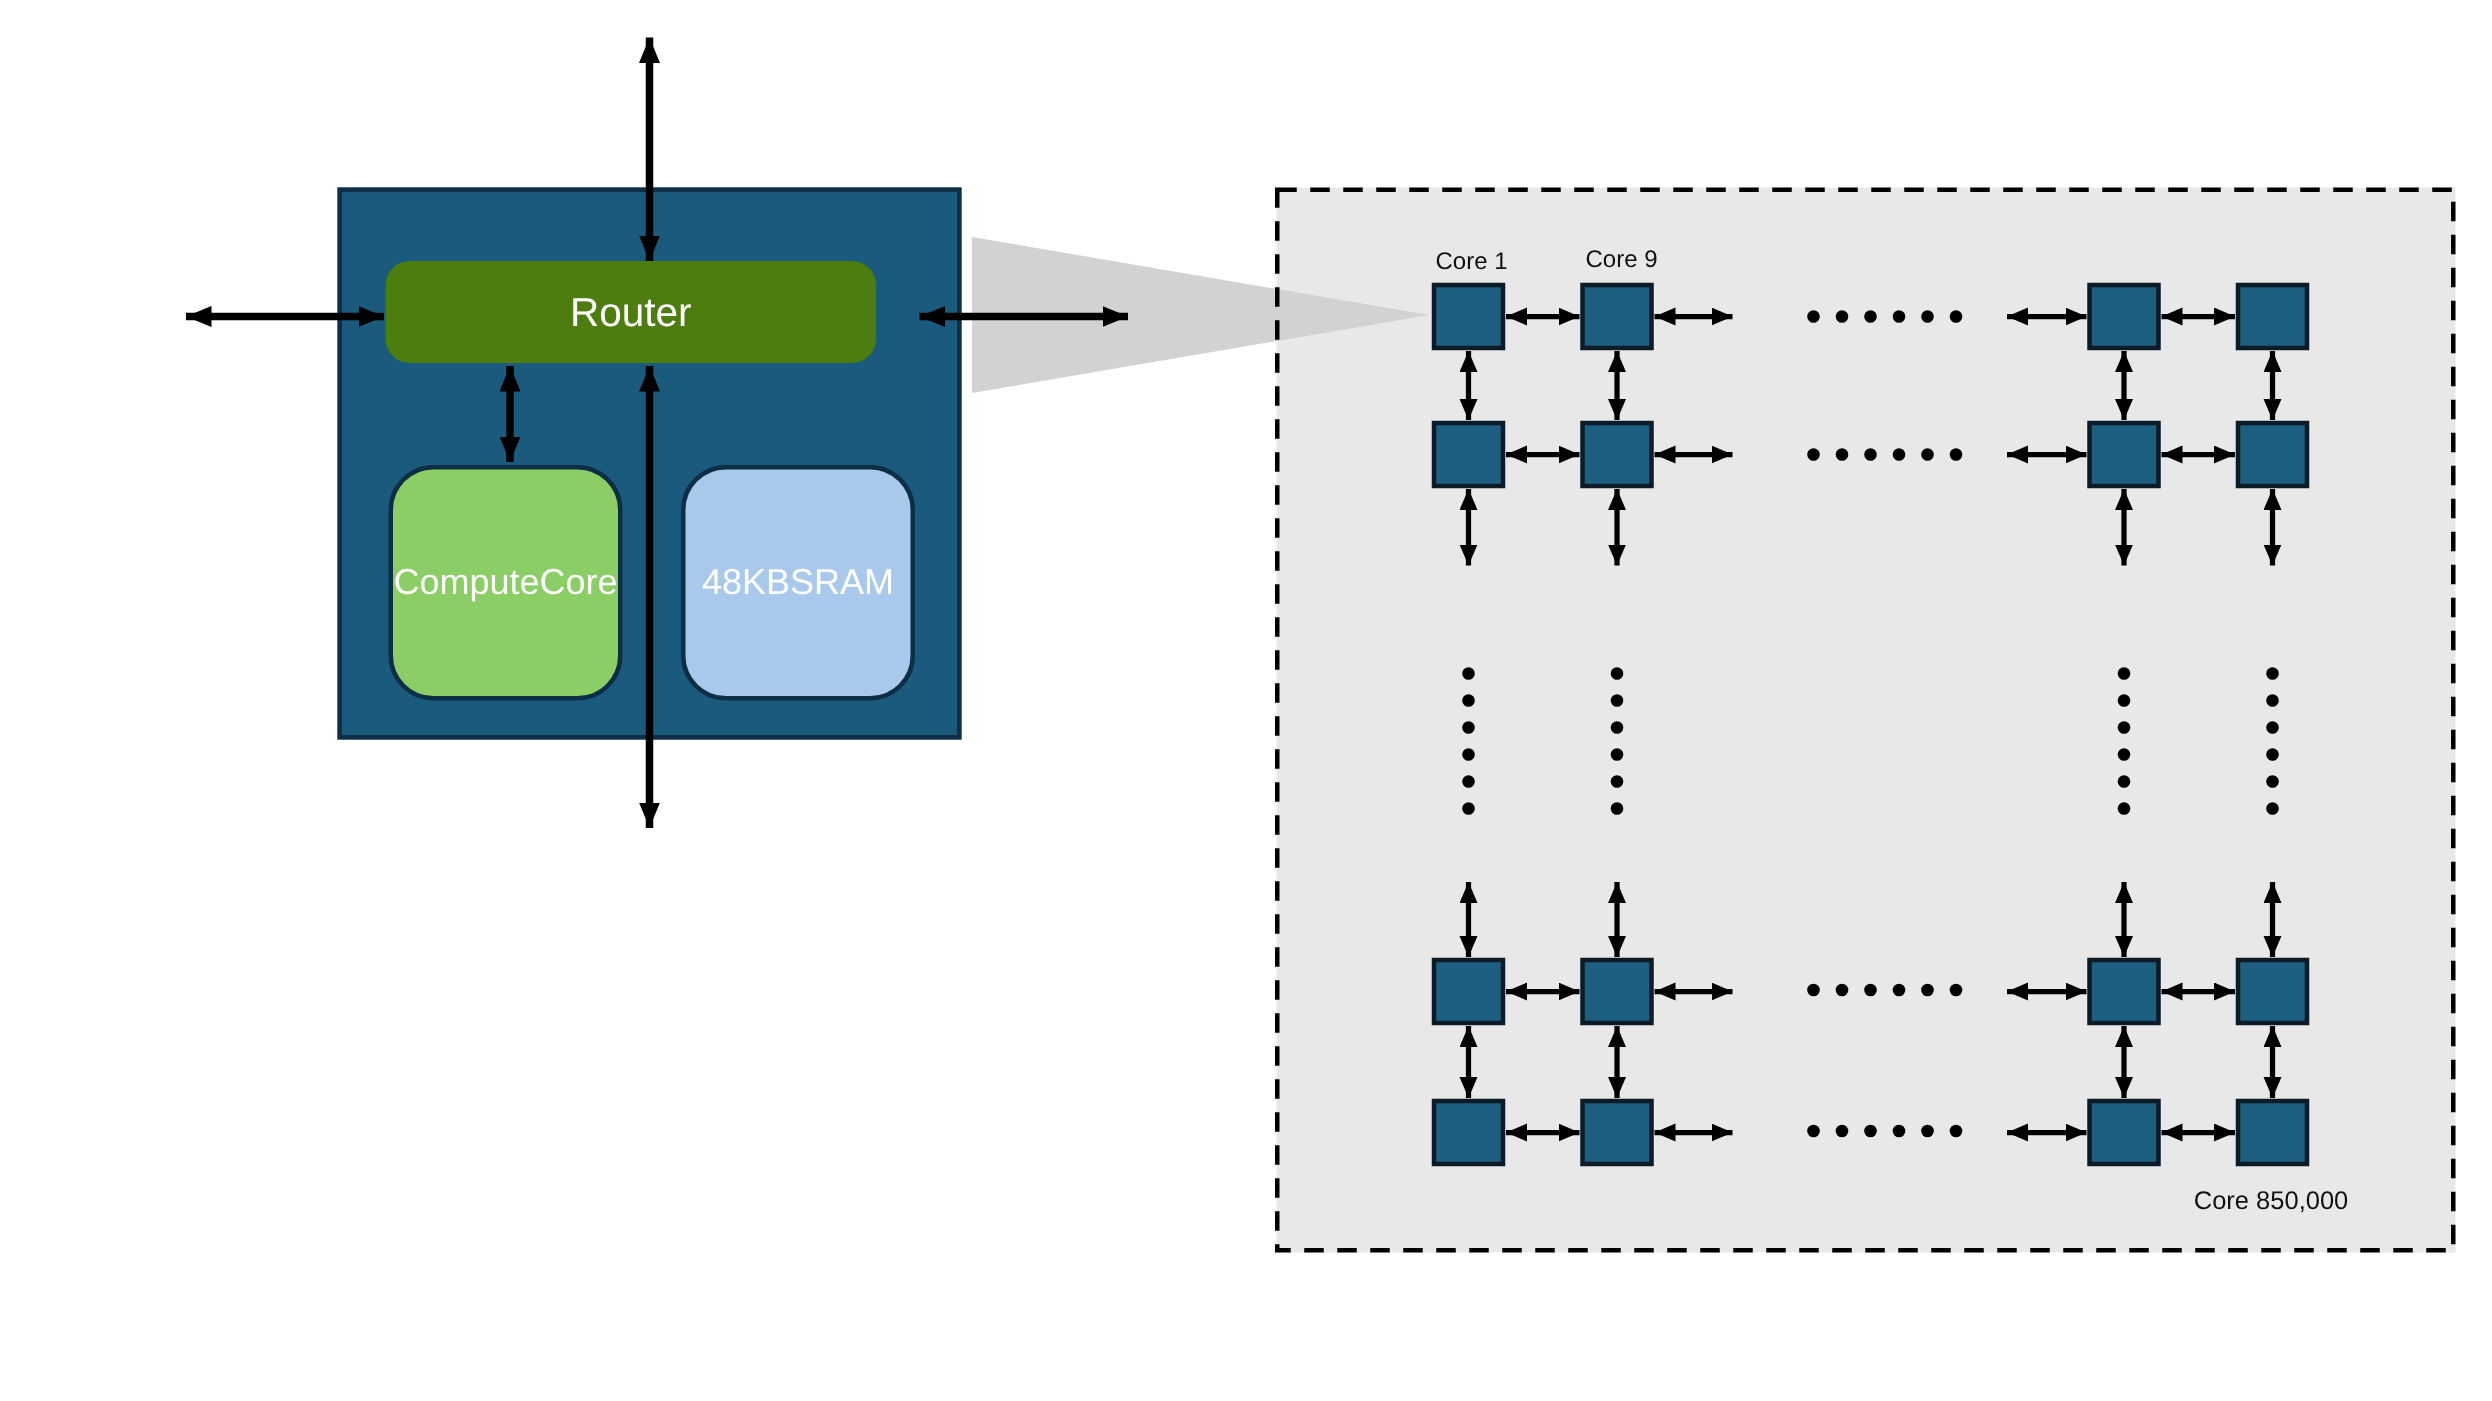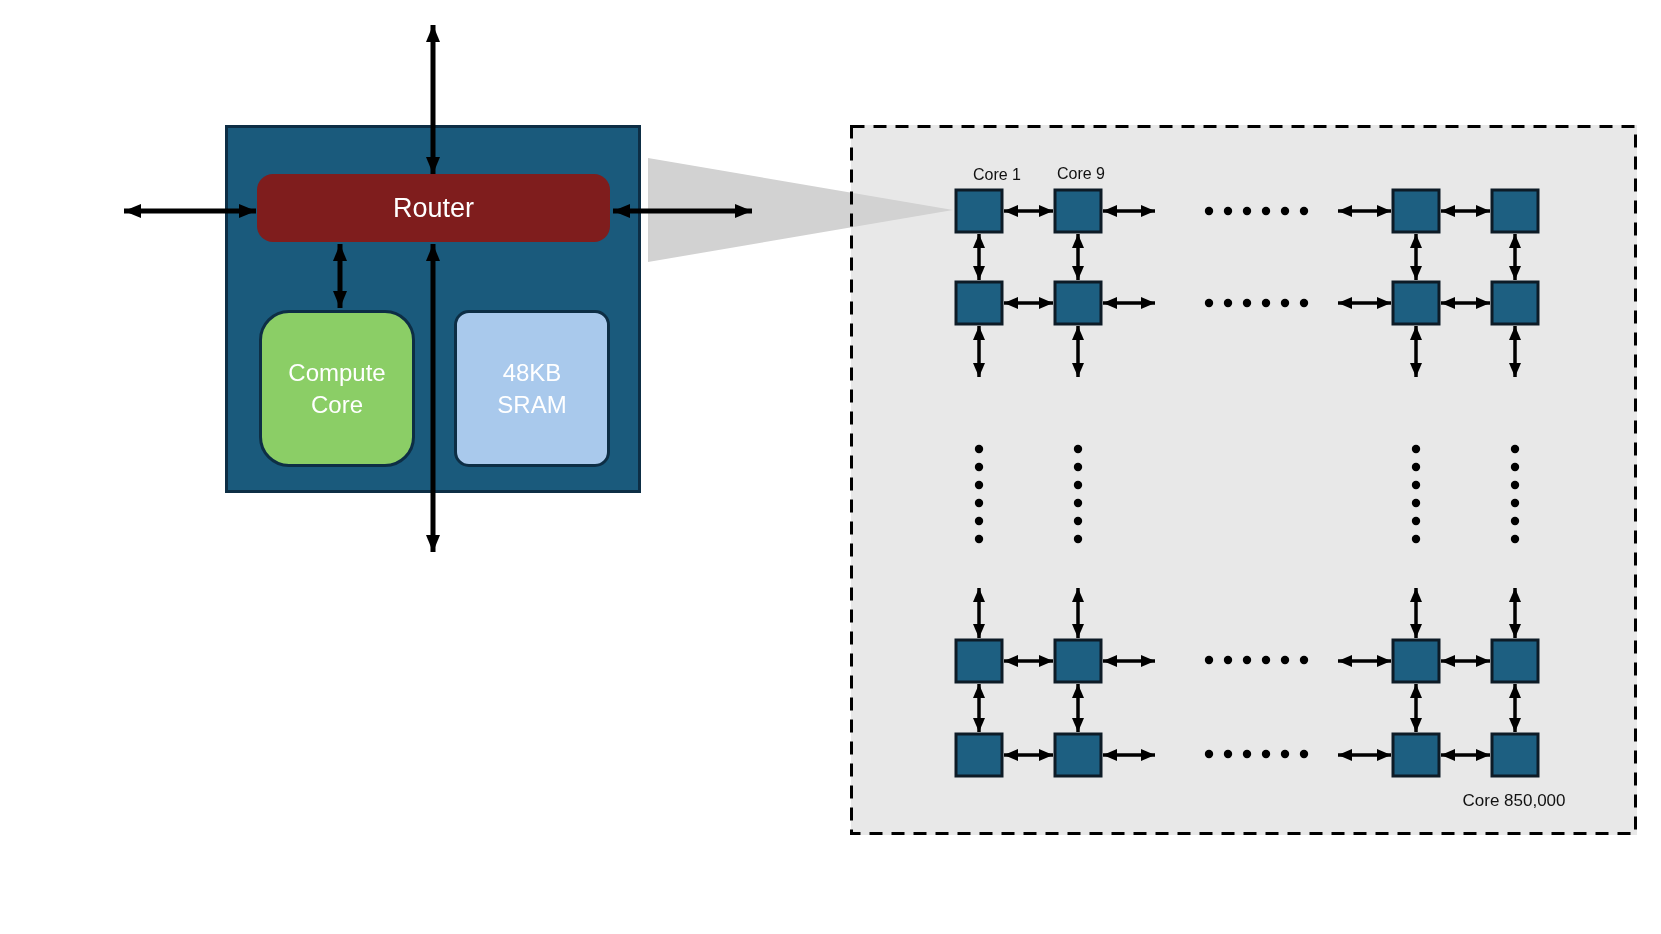--- a/index.html
+++ b/index.html
@@ -8,38 +8,38 @@
     font-family:"Liberation Sans",sans-serif;overflow:hidden;
   }
   .abs{position:absolute;}
   #svg-layer{position:absolute;left:0;top:0;z-index:5;pointer-events:none;}
   
   #core-block{
     left:225px;top:125px;width:416px;height:368px;box-sizing:border-box;
     background:#1a5a7c;border:3px solid #0d2e45;z-index:1;
   }
   #router-box{
-    left:257px;top:174px;width:353px;height:68px;border-radius:16px;
-    background:#7f1d1d;display:flex;align-items:center;justify-content:center;
+    left:257px;top:174px;width:327px;height:68px;border-radius:16px;
+    background:#4d7c0f;display:flex;align-items:center;justify-content:center;
     color:#ffffff;font-size:27px;z-index:2;
   }
   .sub-box{
     top:310px;width:156px;height:157px;box-sizing:border-box;border-radius:30px;
-    border:3px solid #0d2e45;display:flex;flex-direction:column;
+    border:3px solid #0d2e45;display:flex;flex-direction:row;
     align-items:center;justify-content:center;color:#ffffff;font-size:24px;
     line-height:1.32;z-index:2;text-align:center;
   }
   #compute-box{left:259px;background:#8bce66;}
-  #sram-box{left:454px;background:#a9c9ec;border-radius:15px;}
+  #sram-box{left:454px;background:#a9c9ec;}
   
   .core-label{
     position:absolute;transform:translateX(-50%);font-size:16px;color:#111111;
     white-space:nowrap;z-index:6;
   }
-  #core1-label{left:981px;top:166px;margin-left:16px;}
+  #core1-label{left:981px;top:166px;}
   #core2-label{left:1081px;top:165px;}
   #last-core-label{left:1514px;top:791px;font-size:17px;}
   
   .al{stroke:#000;stroke-width:5;fill:none;}
   .am{stroke:#000;stroke-width:3.5;fill:none;}
   .core-sq{fill:#1d5f81;stroke:#0d1b26;stroke-width:3;}
   #dots circle{fill:#000;}
 </style>
 </head>
 <body>

